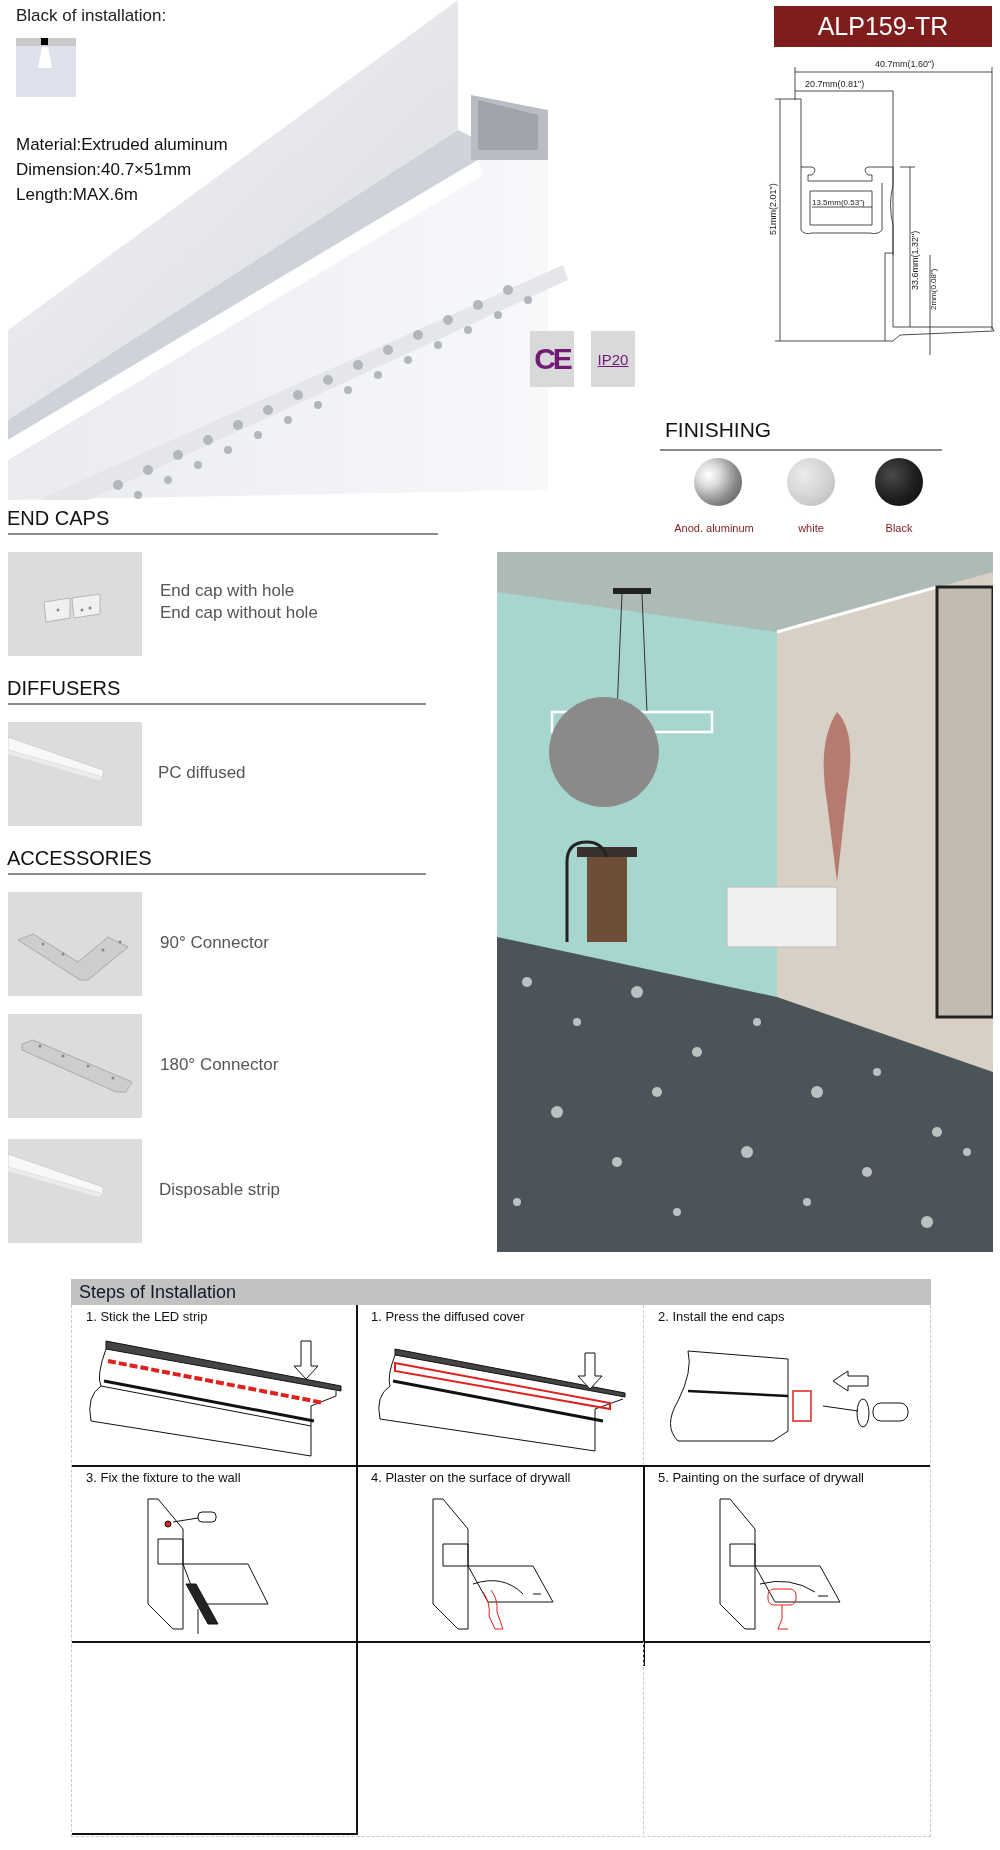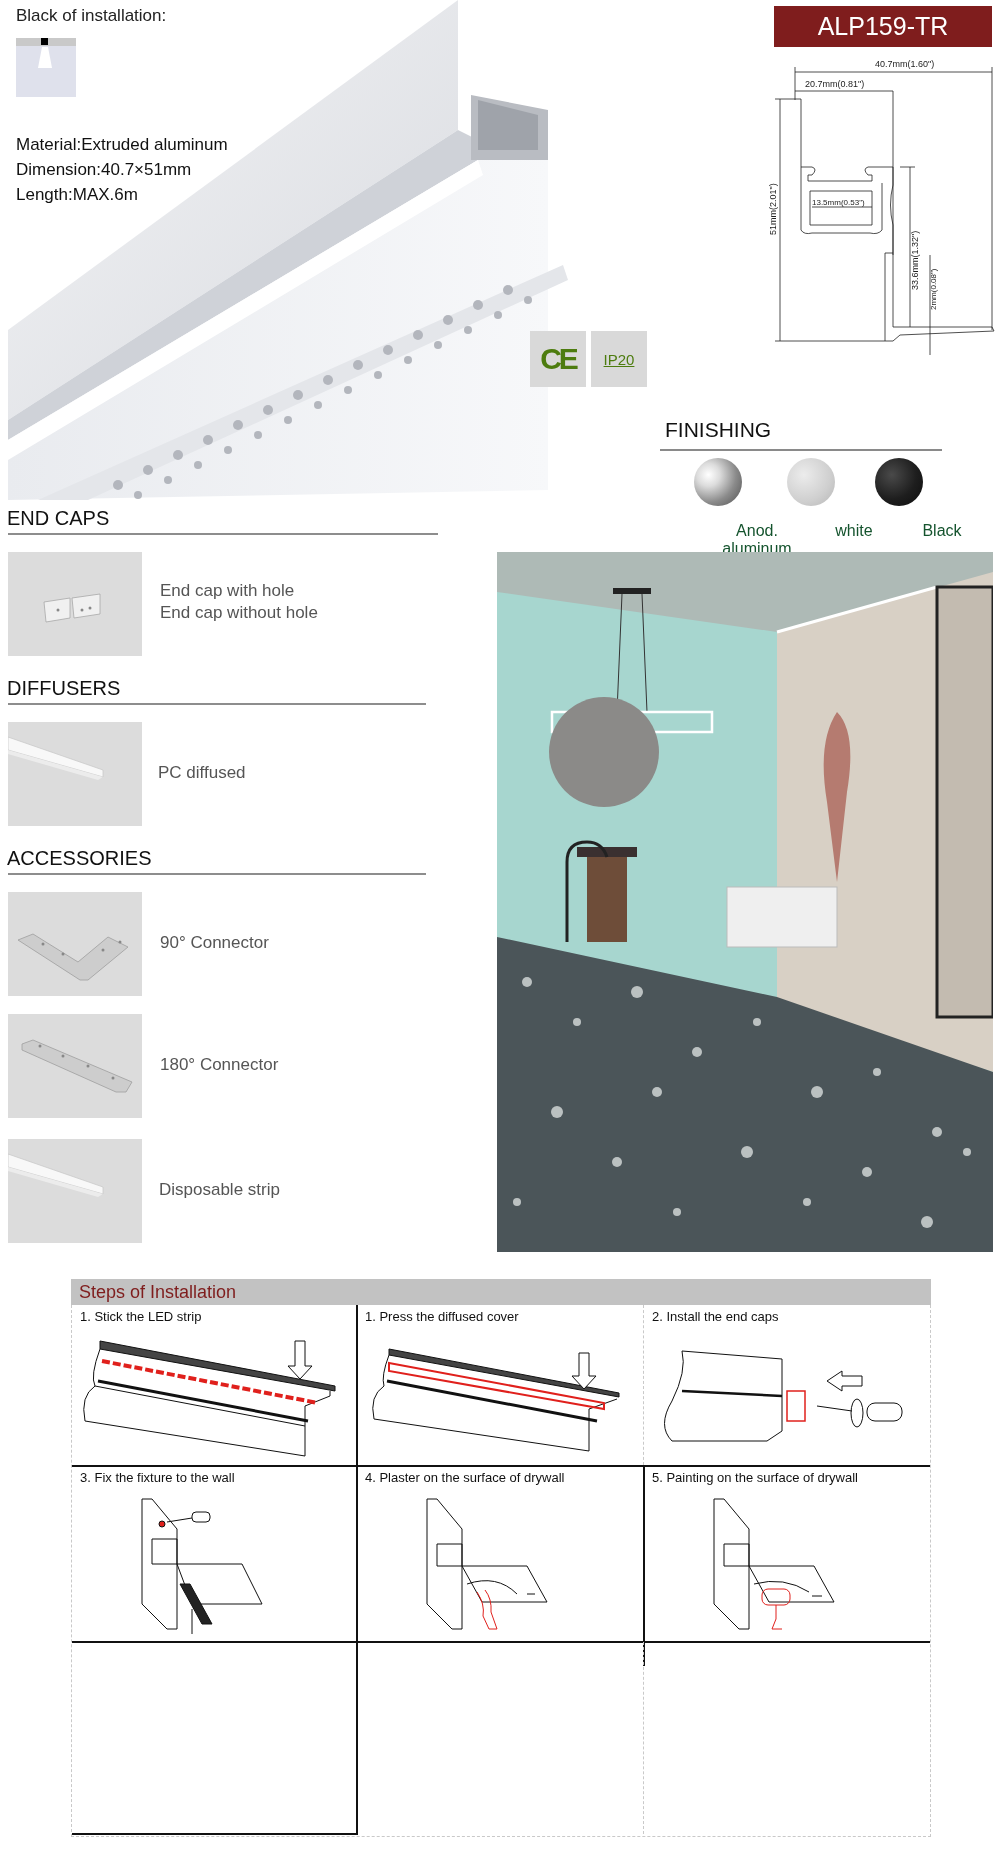--- a/index.html
+++ b/index.html
@@ -9,51 +9,51 @@
 
   
   .types-label { left: 16px; top: 6px; font-size: 17px; color: #222; }
   .install-icon { left: 16px; top: 38px; width: 60px; height: 59px; background: #dfe1ec; }
   .install-icon .ceil { position:absolute; left:0; top:0; width:60px; height:8px; background:#c9c9c9; }
   .install-icon .led { position:absolute; left:25px; top:0; width:7px; height:7px; background:#000; }
   .specs { left: 16px; top: 132px; font-size: 17px; line-height: 25px; color: #111; }
 
   .profile-render { left: 8px; top: 0; width: 560px; height: 500px; }
 
-  .cert-box { top: 331px; width: 56px; height: 56px; background: #d9d9d9;
-      display:flex; align-items:center; justify-content:center; color:#4d7c0f; }
+  .cert-box { top: 331px; width: 44px; height: 56px; background: #d9d9d9;
+      display:flex; align-items:center; justify-content:center; color:#701a75; }
   .cert-ce { left: 530px; font-size: 30px; font-weight: bold; letter-spacing:-3px; }
   .cert-ip { left: 591px; font-size: 15px; text-decoration: underline; }
 
   .model-box { left: 774px; top: 6px; width: 218px; height: 41px; background: #7f1d1d;
       color:#fff; font-size: 25px; display:flex; align-items:center; justify-content:center; }
   .drawing { left: 760px; top: 55px; width: 240px; height: 305px; }
 
   .finishing-title { left: 665px; top: 418px; font-size: 21px; color:#111; }
   .finishing-rule { left: 660px; top: 449px; width: 282px; height: 2px; background:#8a8a8a; }
   .swatch { top: 458px; width: 48px; height: 48px; border-radius: 50%; }
   .sw-alu { left: 694px; background: radial-gradient(circle at 30% 35%, #ffffff 0%, #dcdcdc 25%, #8b8b8b 60%, #4d4d4d 100%); }
   .sw-white { left: 787px; background: radial-gradient(circle at 35% 35%, #ececec 0%, #cfcfcf 60%, #b5b5b5 100%); }
   .sw-black { left: 875px; background: radial-gradient(circle at 35% 35%, #4a4a4a 0%, #1e1e1e 55%, #0c0c0c 100%); }
-  .swatch-label { top: 522px; font-size: 16px; color:#14532d; text-align:center;margin-left:43px; }
+  .swatch-label { top: 522px; font-size: 11px; color:#7f1d1d; text-align:center; }
 
   
   .sec-title { font-size: 20px; color:#111; left: 7px; }
   .sec-rule { left: 8px; height: 2px; background:#8d8d8d; }
   .thumb { left: 8px; width: 134px; height: 104px; background: #dcdcdc; overflow:hidden; }
   .item-text { font-size: 17px; color:#555; line-height: 22px; }
 
   
   .photo { left: 497px; top: 552px; width: 496px; height: 700px; overflow:hidden; background:#9fcfc8; }
 
   
   .steps { left: 71px; top: 1279px; width: 860px; }
-  .steps-header { height: 26px; background: #c2c2c2; font-size: 18px; color:#7f1d1d; padding-left: 8px; line-height: 26px; }
+  .steps-header { height: 26px; background: #c2c2c2; font-size: 18px; color:#0f172a; padding-left: 8px; line-height: 26px; }
   .steps-grid { position: relative; width: 860px; height: 532px; border-left:1px dashed #c9c9c9; border-right:1px dashed #c9c9c9; border-bottom:1px dashed #c9c9c9;}
-  .cell { position: absolute; }
+  .cell { position: absolute; margin-left: 6px; }
   .cell-label { position:absolute; left: 8px; top: 4px; font-size: 13px; color:#111; white-space: nowrap; }
   .vline { position:absolute; width: 1.5px; background:#111; }
   .hline { position:absolute; height: 2px; background:#111; }
   .dvline { position:absolute; width:0; border-left:1px dashed #c9c9c9; }
   svg { display:block; }
 </style>
 </head>
 <body>
 
 <div class="abs profile-render">

